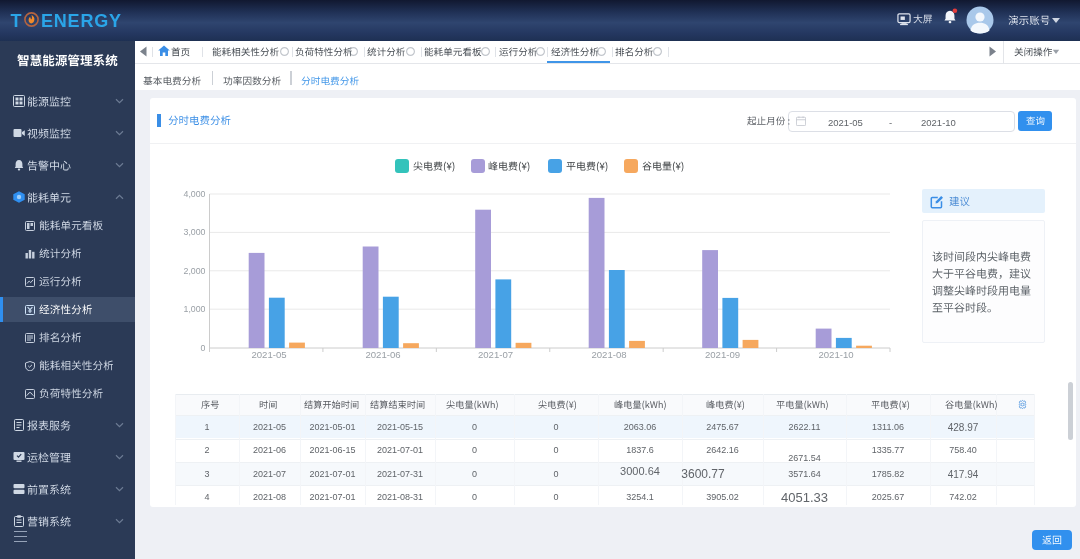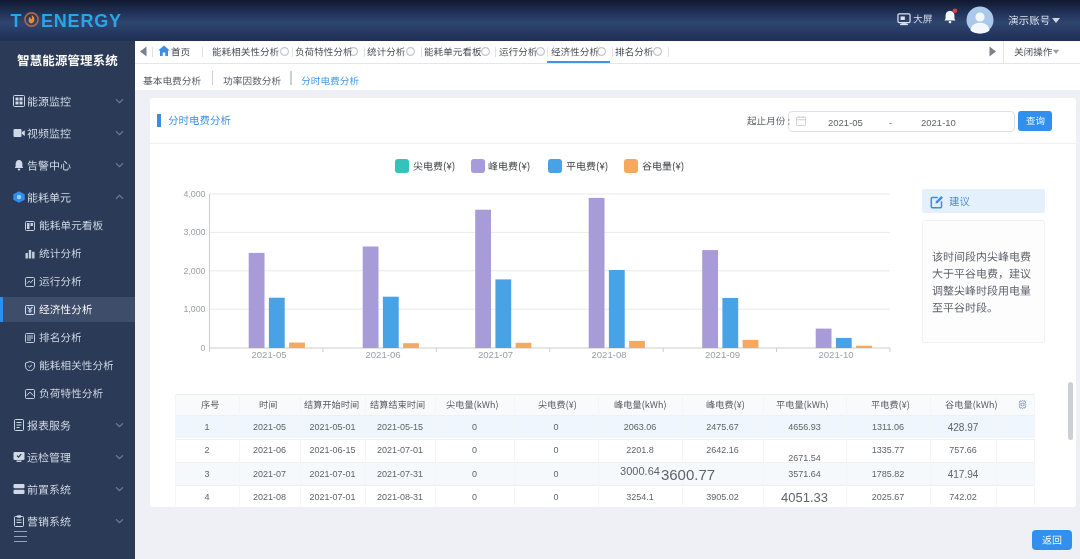--- a/index.html
+++ b/index.html
@@ -182,42 +182,42 @@
     <circle cx="12" cy="12" r="3.2" fill="none" stroke="#5a9be0" stroke-width="2"></circle>
   </svg>
 <div class="abs" style="left:207.0px;top:427px;transform:translate(-50%,-50%);font-size:9px;color:#606469">1</div>
 <div class="abs" style="left:269.5px;top:427px;transform:translate(-50%,-50%);font-size:9px;color:#606469">2021-05</div>
 <div class="abs" style="left:332.5px;top:427px;transform:translate(-50%,-50%);font-size:9px;color:#606469">2021-05-01</div>
 <div class="abs" style="left:400.0px;top:427px;transform:translate(-50%,-50%);font-size:9px;color:#606469">2021-05-15</div>
 <div class="abs" style="left:474.5px;top:427px;transform:translate(-50%,-50%);font-size:9px;color:#606469">0</div>
 <div class="abs" style="left:556.0px;top:427px;transform:translate(-50%,-50%);font-size:9px;color:#606469">0</div>
 <div class="abs" style="left:640.0px;top:427px;transform:translate(-50%,-50%);font-size:9px;color:#606469">2063.06</div>
 <div class="abs" style="left:722.5px;top:427px;transform:translate(-50%,-50%);font-size:9px;color:#606469">2475.67</div>
-<div class="abs" style="left:804.5px;top:427px;transform:translate(-50%,-50%);font-size:9px;color:#606469">4656.93</div>
+<div class="abs" style="left:804.5px;top:427px;transform:translate(-50%,-50%);font-size:9px;color:#606469">2622.11</div>
 <div class="abs" style="left:888.0px;top:427px;transform:translate(-50%,-50%);font-size:9px;color:#606469">1311.06</div>
 <div class="abs" style="left:963.0px;top:427px;transform:translate(-50%,-50%);font-size:10px;color:#606469">428.97</div>
 <div class="abs" style="left:207.0px;top:450.2px;transform:translate(-50%,-50%);font-size:9px;color:#606469">2</div>
 <div class="abs" style="left:269.5px;top:450.2px;transform:translate(-50%,-50%);font-size:9px;color:#606469">2021-06</div>
 <div class="abs" style="left:332.5px;top:450.2px;transform:translate(-50%,-50%);font-size:9px;color:#606469">2021-06-15</div>
 <div class="abs" style="left:400.0px;top:450.2px;transform:translate(-50%,-50%);font-size:9px;color:#606469">2021-07-01</div>
 <div class="abs" style="left:474.5px;top:450.2px;transform:translate(-50%,-50%);font-size:9px;color:#606469">0</div>
 <div class="abs" style="left:556.0px;top:450.2px;transform:translate(-50%,-50%);font-size:9px;color:#606469">0</div>
-<div class="abs" style="left:640.0px;top:450.2px;transform:translate(-50%,-50%);font-size:9px;color:#606469">2201.8</div>
+<div class="abs" style="left:640.0px;top:450.2px;transform:translate(-50%,-50%);font-size:9px;color:#606469">1837.6</div>
 <div class="abs" style="left:722.5px;top:450.2px;transform:translate(-50%,-50%);font-size:9px;color:#606469">2642.16</div>
 <div class="abs" style="left:804.5px;top:458px;transform:translate(-50%,-50%);font-size:9px;color:#606469">2671.54</div>
 <div class="abs" style="left:888.0px;top:450.2px;transform:translate(-50%,-50%);font-size:9px;color:#606469">1335.77</div>
-<div class="abs" style="left:963.0px;top:450.2px;transform:translate(-50%,-50%);font-size:9px;color:#606469">757.66</div>
+<div class="abs" style="left:963.0px;top:450.2px;transform:translate(-50%,-50%);font-size:9px;color:#606469">758.40</div>
 <div class="abs" style="left:207.0px;top:473.5px;transform:translate(-50%,-50%);font-size:9px;color:#606469">3</div>
 <div class="abs" style="left:269.5px;top:473.5px;transform:translate(-50%,-50%);font-size:9px;color:#606469">2021-07</div>
 <div class="abs" style="left:332.5px;top:473.5px;transform:translate(-50%,-50%);font-size:9px;color:#606469">2021-07-01</div>
 <div class="abs" style="left:400.0px;top:473.5px;transform:translate(-50%,-50%);font-size:9px;color:#606469">2021-07-31</div>
 <div class="abs" style="left:474.5px;top:473.5px;transform:translate(-50%,-50%);font-size:9px;color:#606469">0</div>
 <div class="abs" style="left:556.0px;top:473.5px;transform:translate(-50%,-50%);font-size:9px;color:#606469">0</div>
 <div class="abs" style="left:640.0px;top:471px;transform:translate(-50%,-50%);font-size:11px;color:#606469">3000.64</div>
-<div class="abs" style="left:688px;top:473.5px;transform:translate(-50%,-50%);font-size:15px;color:#606469">3600.77</div>
+<div class="abs" style="left:703px;top:473.5px;transform:translate(-50%,-50%);font-size:12px;color:#606469">3600.77</div>
 <div class="abs" style="left:804.5px;top:473.5px;transform:translate(-50%,-50%);font-size:9px;color:#606469">3571.64</div>
 <div class="abs" style="left:888.0px;top:473.5px;transform:translate(-50%,-50%);font-size:9px;color:#606469">1785.82</div>
 <div class="abs" style="left:963.0px;top:473.5px;transform:translate(-50%,-50%);font-size:10px;color:#606469">417.94</div>
 <div class="abs" style="left:207.0px;top:496.5px;transform:translate(-50%,-50%);font-size:9px;color:#606469">4</div>
 <div class="abs" style="left:269.5px;top:496.5px;transform:translate(-50%,-50%);font-size:9px;color:#606469">2021-08</div>
 <div class="abs" style="left:332.5px;top:496.5px;transform:translate(-50%,-50%);font-size:9px;color:#606469">2021-07-01</div>
 <div class="abs" style="left:400.0px;top:496.5px;transform:translate(-50%,-50%);font-size:9px;color:#606469">2021-08-31</div>
 <div class="abs" style="left:474.5px;top:496.5px;transform:translate(-50%,-50%);font-size:9px;color:#606469">0</div>
 <div class="abs" style="left:556.0px;top:496.5px;transform:translate(-50%,-50%);font-size:9px;color:#606469">0</div>
 <div class="abs" style="left:640.0px;top:496.5px;transform:translate(-50%,-50%);font-size:9px;color:#606469">3254.1</div>

